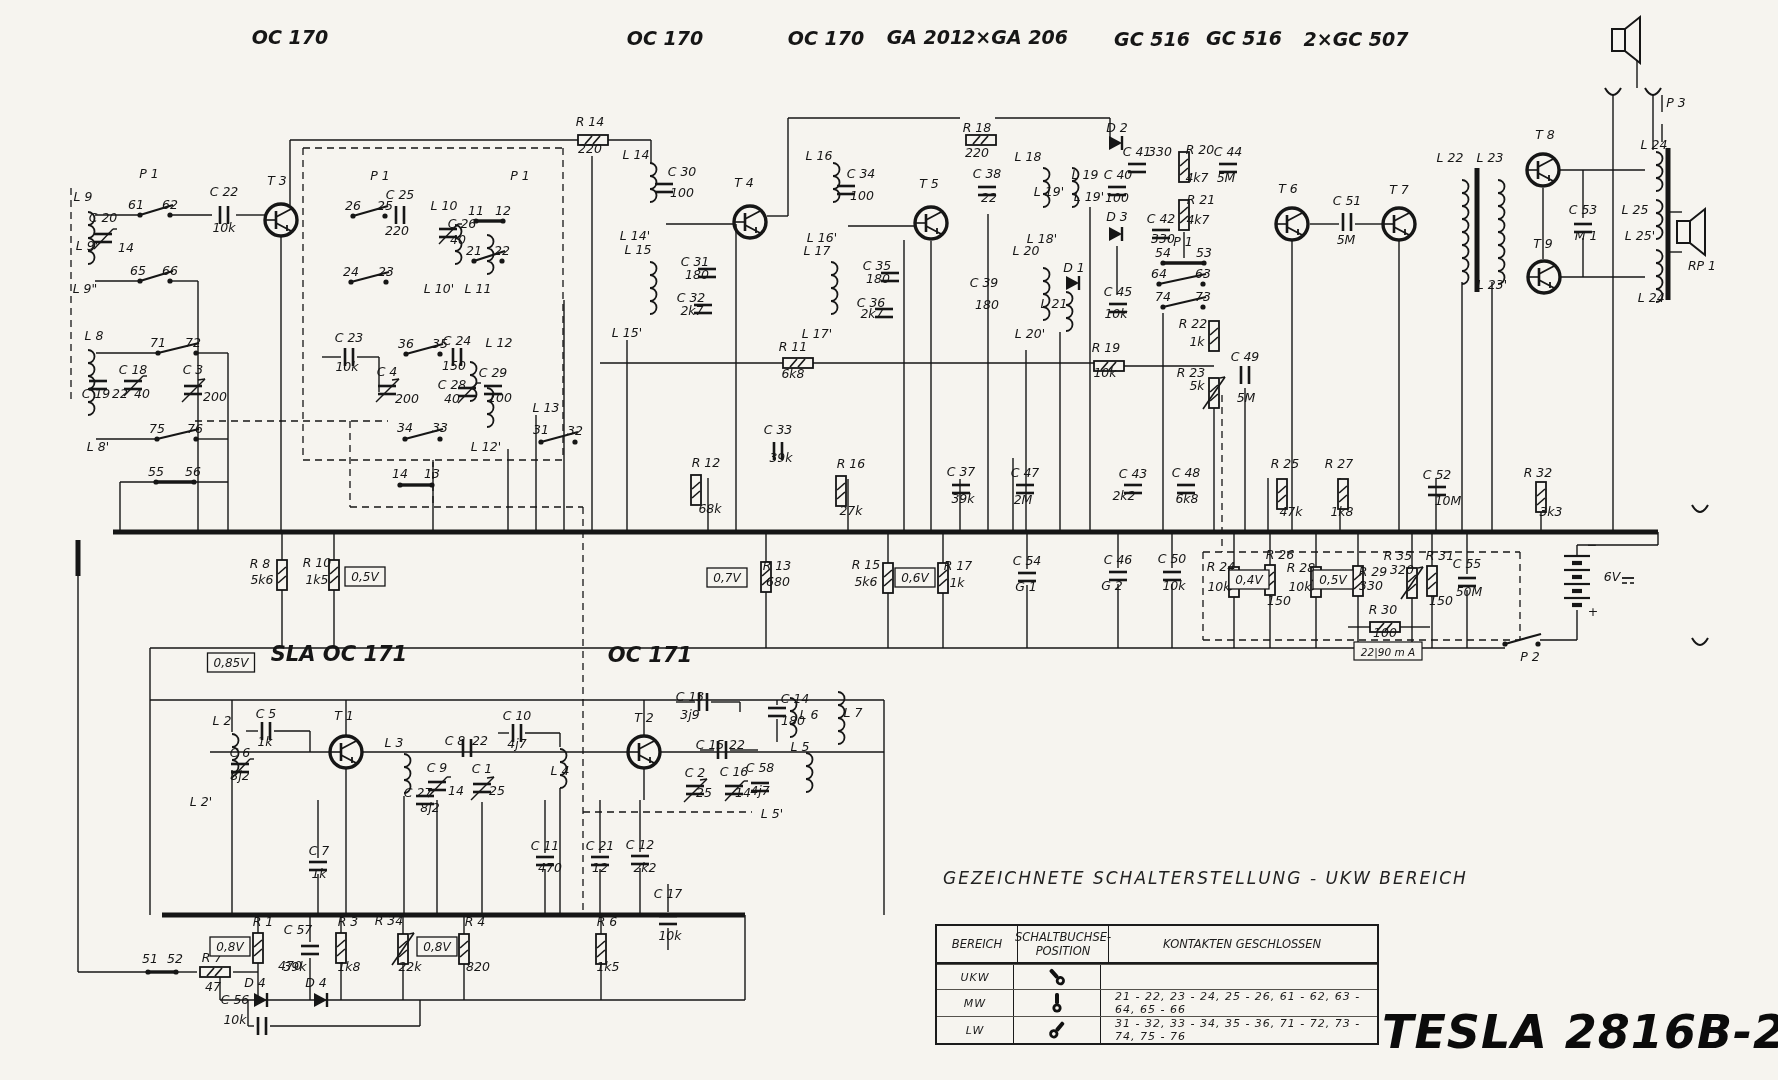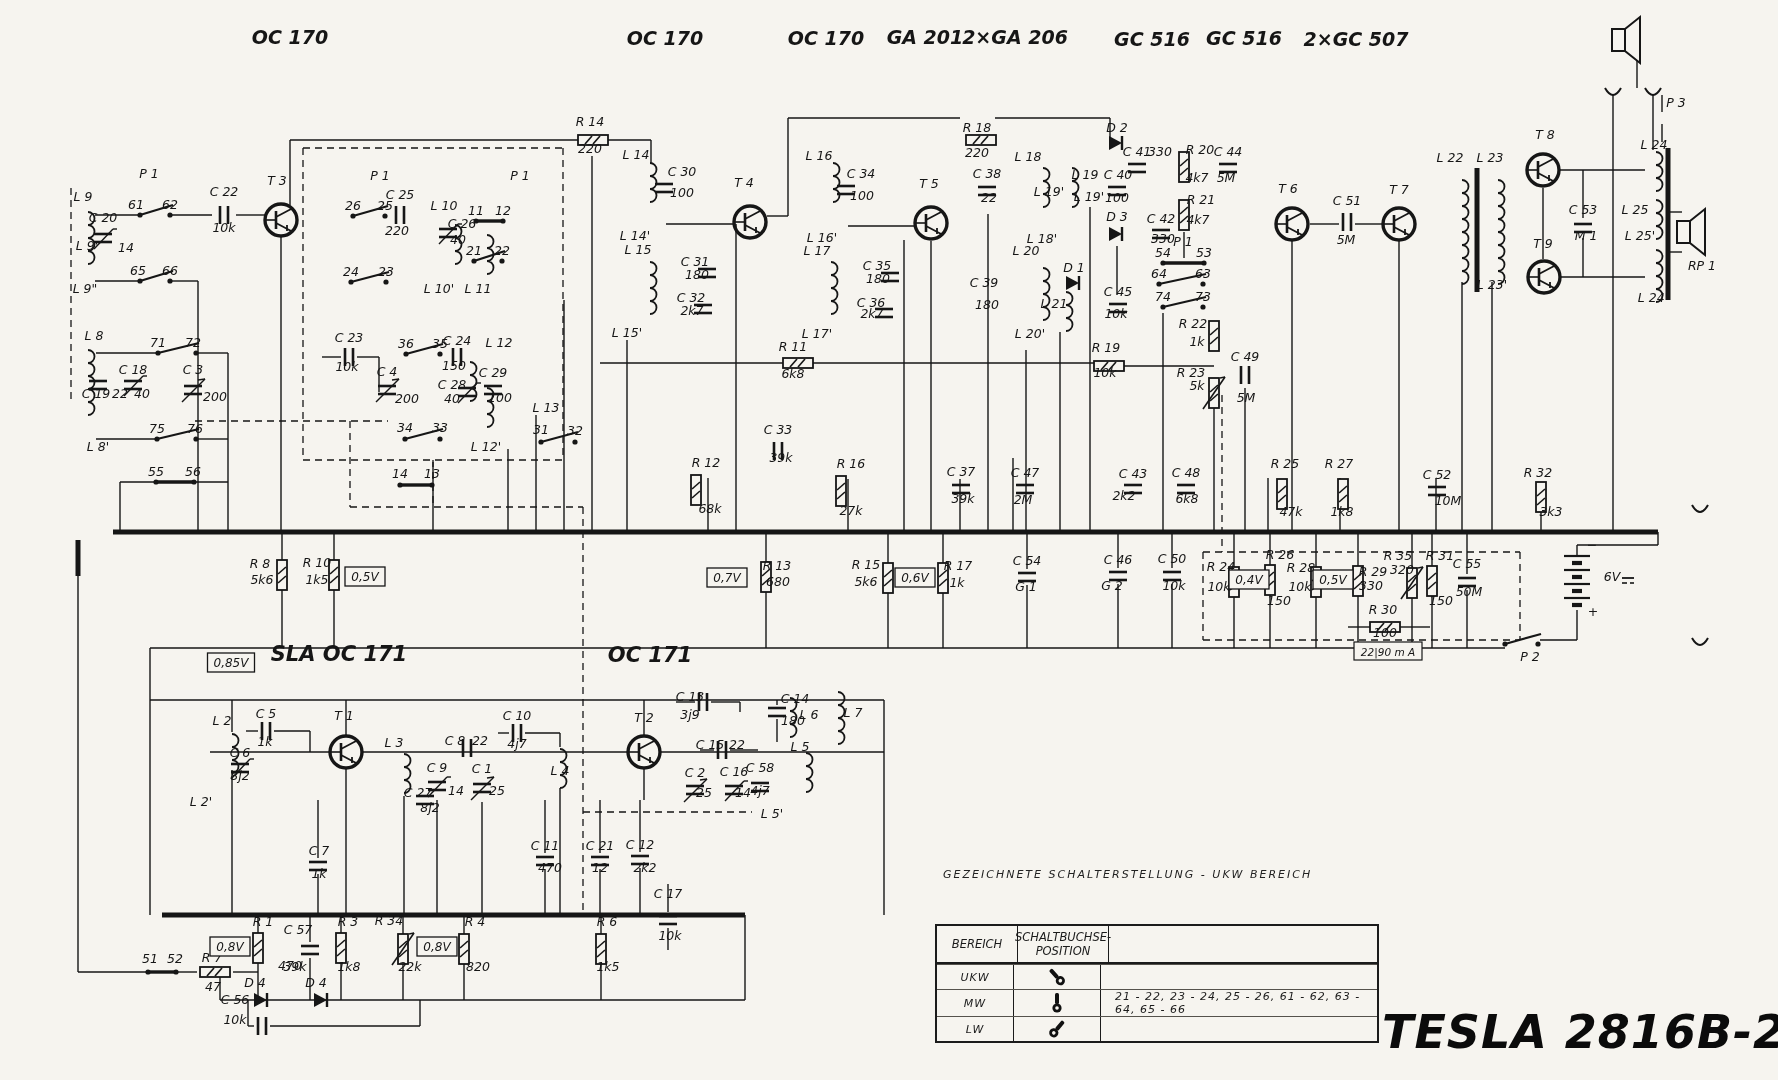--- a/index.html
+++ b/index.html
@@ -1,19 +1,19 @@
 <!DOCTYPE html>
 <html><head>
 <meta charset="utf-8">
 <style>
   html,body{margin:0;padding:0;}
   body{width:1778px;height:1080px;position:relative;background:#f6f4ef;
        font-family:"DejaVu Sans",sans-serif;color:#161616;overflow:hidden;}
   #canvas{position:absolute;left:0;top:0;}
-  .note{position:absolute;left:943px;top:868px;font-size:11px;font-style:italic;
+  .note{position:absolute;left:943px;top:868px;font-size:17px;font-style:italic;
         letter-spacing:2px;color:#222;white-space:nowrap;}
   .brand{position:absolute;left:1382px;top:1005px;font-size:46px;font-weight:900;
          font-style:italic;letter-spacing:1px;color:#0b0b0b;white-space:nowrap;}
   .swtable{position:absolute;left:935px;top:924px;width:440px;border:2px solid #1b1b1b;
            background:transparent;font-style:italic;color:#1b1b1b;}
   .swtable .hdr{display:flex;border-bottom:2px solid #1b1b1b;}
   .swtable .row{display:flex;border-top:1px solid #55524c;}
   .swtable .c1{width:76px;flex:none;border-right:1.5px solid #1b1b1b;display:flex;
                align-items:center;justify-content:center;text-align:right;}
   .swtable .c2{width:86px;flex:none;border-right:1.5px solid #1b1b1b;display:flex;
@@ -930,20 +930,21 @@
     <text x="1388" y="656" fill="#161616" font-size="10.5" font-style="italic" font-weight="normal" text-anchor="middle">22|90 m A</text>
   </svg>
 
 <div class="note">GEZEICHNETE  SCHALTERSTELLUNG  -  UKW  BEREICH</div>
 <div class="brand">TESLA 2816B-2</div>
 
 <div class="swtable">
   <div class="hdr">
     <div class="c1">BEREICH</div>
     <div class="c2">SCHALTBUCHSE- POSITION</div>
+    <div class="c3" style="justify-content:center;padding-left:0;">KONTAKTEN   GESCHLOSSEN</div>
   </div>
   <div id="table-rows">
       <div class="row">
         <div class="c1">UKW</div>
         <div class="c2">
           <svg width="22" height="24" viewBox="-11 -12 22 24">
             <g transform="rotate(-42)">
               <circle cx="0" cy="5" r="4.6" fill="#111"></circle>
               <circle cx="0" cy="5" r="1.8" fill="#f6f4ef"></circle>
               <rect x="-2" y="-10" width="4" height="11" rx="1.5" fill="#111"></rect>
@@ -968,15 +969,16 @@
         <div class="c1">LW</div>
         <div class="c2">
           <svg width="22" height="24" viewBox="-11 -12 22 24">
             <g transform="rotate(40)">
               <circle cx="0" cy="5" r="4.6" fill="#111"></circle>
               <circle cx="0" cy="5" r="1.8" fill="#f6f4ef"></circle>
               <rect x="-2" y="-10" width="4" height="11" rx="1.5" fill="#111"></rect>
             </g>
           </svg>
         </div>
+        <div class="c3">31 - 32,  33 - 34,  35 - 36,  71 - 72,  73 - 74,  75 - 76</div>
       </div>
     </div>
 </div>
 
 </body></html>

